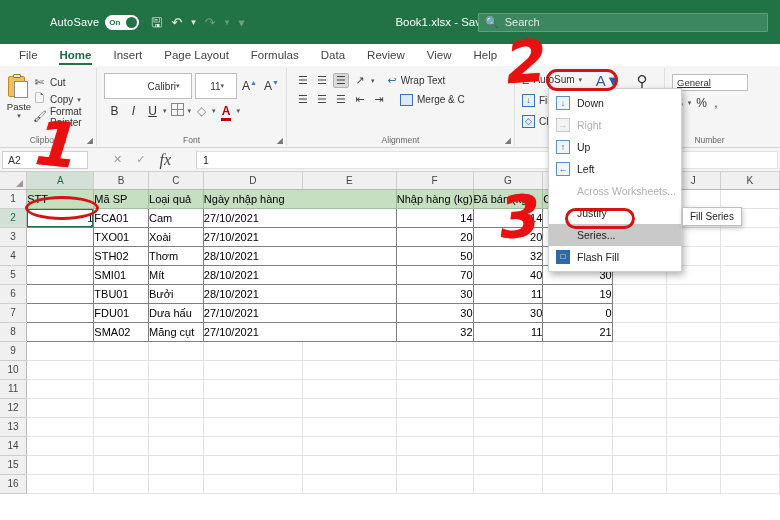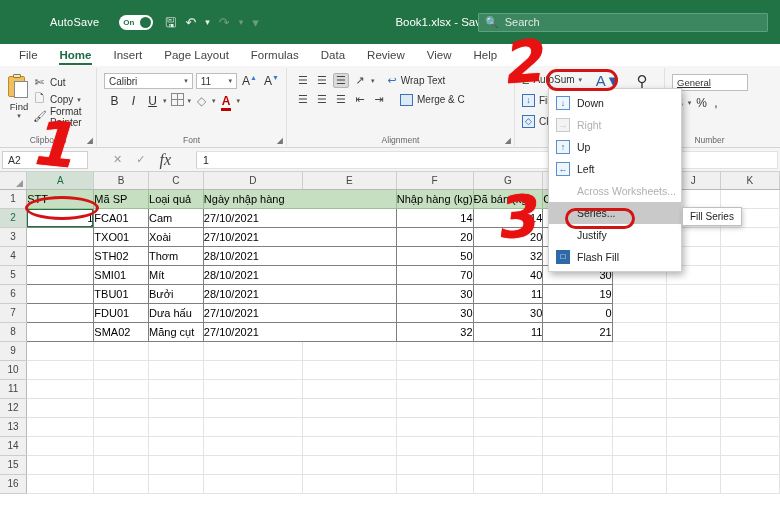--- a/index.html
+++ b/index.html
@@ -9,21 +9,21 @@
     background:#fff; position:relative;
   }
   
   .titlebar {
     height:44px; background:#217346; color:#fff;
     display:flex; align-items:center; padding:0 8px; position:relative;
   }
   .autosave-label { font-size:11px; margin-left:42px; letter-spacing:.2px; }
   .toggle {
     width:34px; height:15px; border-radius:8px; background:#fff;
-    margin-left:20px; position:relative; display:flex; align-items:center;
+    margin-left:6px; position:relative; display:flex; align-items:center;
   }
   .toggle .txt { font-size:8px; color:#217346; font-weight:bold; margin-left:4px; }
   .toggle .knob {
     width:11px; height:11px; border-radius:50%; background:#217346;
     position:absolute; right:2px;
   }
   .qat { display:flex; align-items:center; gap:9px; margin-left:12px; }
   .qicon { font-size:13px; color:#e9f2ec; line-height:1; }
   .qicon.dim { color:#6d9c82; }
   .qicon.sm { font-size:9px; }
@@ -88,23 +88,23 @@
   .paste-txt { font-size:9.5px; color:#333; margin-top:1px; }
   .caret { font-size:7px; color:#555; }
   .clipitems { padding-top:4px; }
   .clipitem { display:flex; align-items:center; gap:4px; font-size:10px; color:#333; height:17px; }
   .mini { width:13px; text-align:center; font-size:11px; }
 
   
   .g-font { width:190px; }
   .fontrow1 { display:flex; align-items:center; gap:3px; padding:3px 0 0 2px; }
   .fsel {
-    height:16px; background:#fff; border:1px solid #bdbdbd;
+    height:26px; background:#fff; border:1px solid #bdbdbd;
     font-size:10px; color:#333; display:flex; align-items:center;
-    padding:0 4px; justify-content:space-between;
+    padding:0 12px; justify-content:flex-end;
   }
   .fsel.name { width:90px; }
   .fsel.size { width:42px; }
   .growshrink { font-size:12px; color:#333; padding:0 2px; }
   .growshrink sup { font-size:7px; color:#3a7bd5; }
   .fontrow2 { display:flex; align-items:center; gap:2px; padding:4px 0 0 4px; }
   .fbtn { font-size:12px; color:#333; width:17px; text-align:center; }
   .fbtn.u { text-decoration:underline; }
   .bordbox { width:13px; height:13px; border:1px solid #888; display:inline-block; position:relative; }
   .bordbox:before { content:""; position:absolute; left:5px; top:0; bottom:0; width:1px; background:#888; }
@@ -274,21 +274,21 @@
 
 <div class="ribbon">
 
   <div class="grp g-clip">
     <div class="paste">
       <div class="paste-ico">
         <span class="board"></span>
           <span class="sheet"></span>
           <span class="clip"></span>
       </div>
-      <div class="paste-txt">Find</div>
+      <div class="paste-txt">Paste</div>
       <div class="caret">▾</div>
     </div>
     <div class="clipitems">
       <div class="clipitem">
         <span class="mini">✄</span>
         <span>Cut</span>
       </div>
       <div class="clipitem">
         <span class="mini">🗋</span>
         <span>Copy</span>
@@ -688,27 +688,27 @@
     <span>Up</span>
   </div>
   <div class="mi">
     <span class="mic">←</span>
     <span>Left</span>
   </div>
   <div class="mi dis">
     <span class="noic"></span>
     <span>Across Worksheets...</span>
   </div>
+  <div class="mi">
+    <span class="noic"></span>
+    <span>Justify</span>
+  </div>
   <div class="mi hl">
     <span class="noic"></span>
     <span>Series...</span>
-  </div>
-  <div class="mi">
-    <span class="noic"></span>
-    <span>Justify</span>
   </div>
   <div class="mi">
     <span class="mic flash">□</span>
     <span>Flash Fill</span>
   </div>
 </div>
 
 <div class="tooltip">Fill Series</div>
 
 <div class="annot ann1">1</div>

